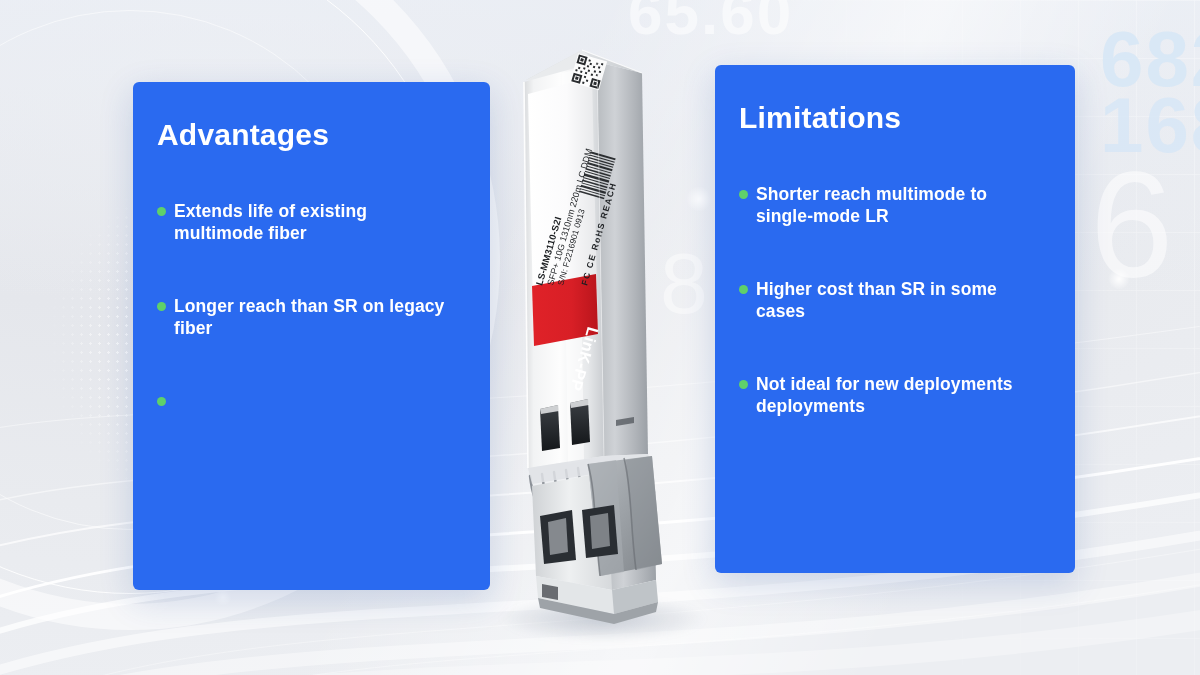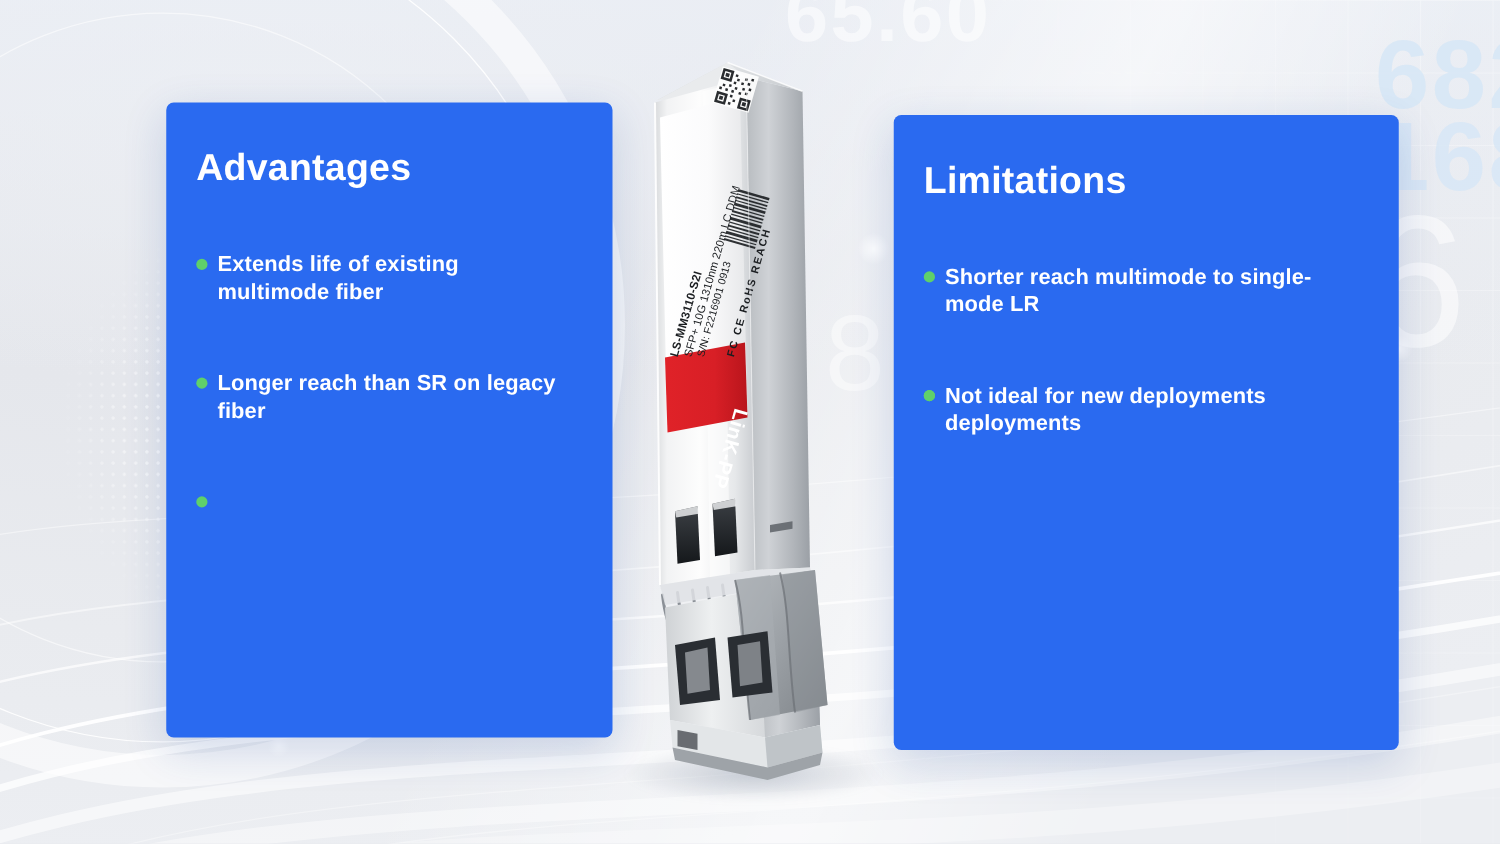--- a/index.html
+++ b/index.html
@@ -84,21 +84,21 @@
   .g3{ left:214px;  top:588px; width:18px; height:18px; }
 
   
   .card{
     position:absolute;
     border-radius:6px;
     color:#fff;
     box-shadow:0 10px 34px rgba(30,70,160,.18);
   }
   .card-left{  left:133px; top:82px;  width:357px; height:508px; }
-  .card-right{ left:715px; top:92px;  width:404px; height:508px; }
+  .card-right{ left:715px; top:65px;  width:360px; height:508px; }
 
   .card-title{
     font-size:30px; font-weight:700; letter-spacing:.2px;
     padding:36px 0 0 24px;
   }
   .bullets{ list-style:none; margin:0; padding:48px 30px 0 24px; }
   .bullets li{
     position:relative;
     padding-left:17px;
     margin-bottom:50px;
@@ -187,20 +187,21 @@
 
   <div class="card card-right" style="background:#2a6af0;">
     <div class="card-title">Limitations</div>
     <ul class="bullets">
       <li>
         <span class="dot" style="background:#5fd06a;"></span>
         <span>Shorter reach multimode to single-mode LR</span>
       </li>
       <li>
         <span class="dot" style="background:#5fd06a;"></span>
+        <span>Higher cost than SR in some cases</span>
       </li>
       <li>
         <span class="dot" style="background:#5fd06a;"></span>
         <span>Not ideal for new deployments deployments</span>
       </li>
     </ul>
   </div>
 
   <div class="mod-shadow"></div>
 

